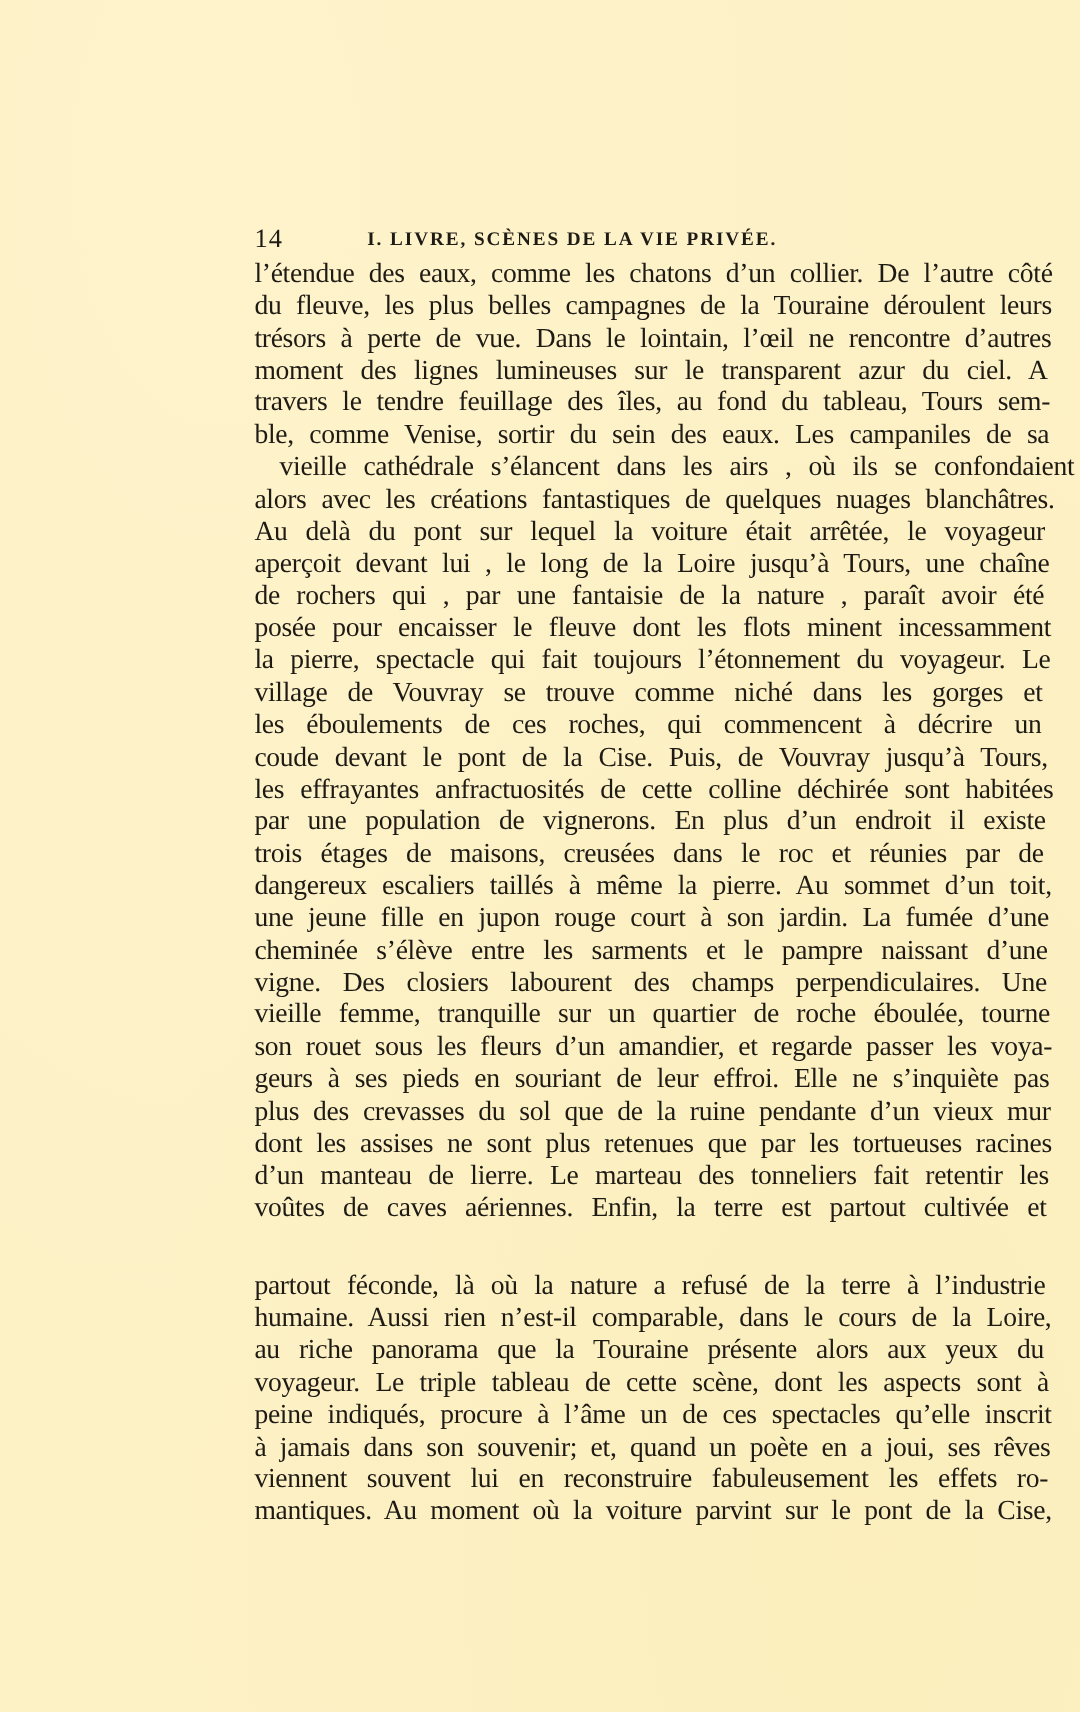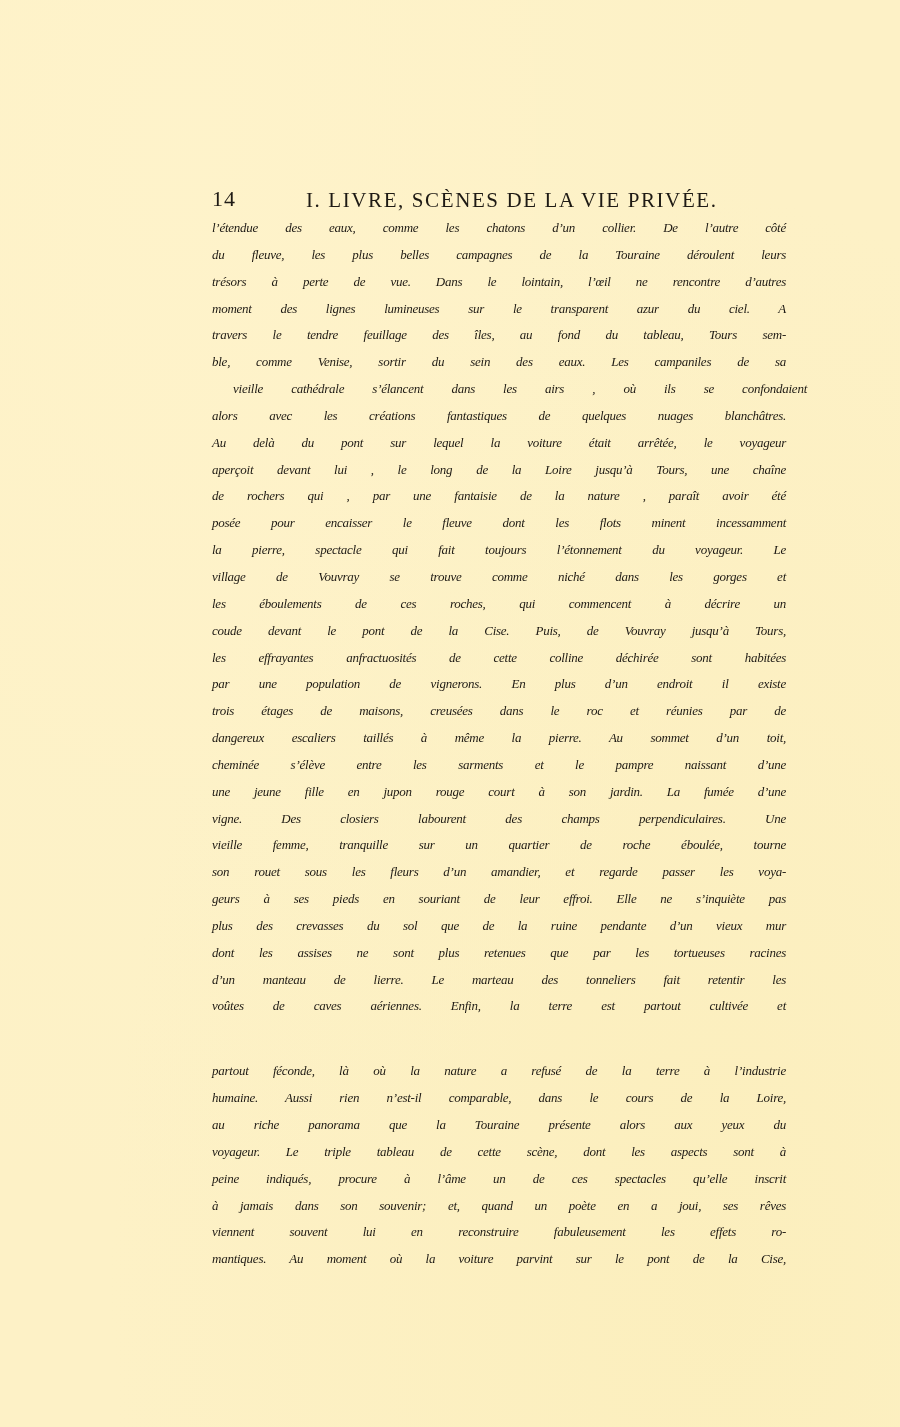--- a/index.html
+++ b/index.html
@@ -35,44 +35,43 @@
       left: 0;
       top: 0;
       font-size: 22px;
       line-height: 26px;
       letter-spacing: 1px;
     }
     .head-title {
       position: absolute;
       left: 94px;
       top: 2px;
-      font-size: 21px;
+      font-size: 16px;
       line-height: 24px;
-      font-weight: normal;
+      font-weight: bold;
       letter-spacing: 1.6px;
       text-transform: uppercase;
       font-family: "Liberation Serif", "DejaVu Serif", serif;
     }
     .body-text {
       position: absolute;
       left: 212px;
       top: 199px;
       width: 574px;
     }
     .line {
       display: block;
       height: 26.85px;
       line-height: 26.85px;
-      font-size: 13px;
+      font-size: 23px;
       white-space: nowrap;
       text-align: justify;
       text-align-last: justify;
       font-stretch: condensed;
       letter-spacing: -0.25px;
-      font-style: italic;
     }
     .line.last {
       text-align-last: justify;
     }
   </style>
 </head>
 <body>
 
 <div class="page">
   <div class="running-head">
@@ -94,22 +93,22 @@
       <span class="line" style="display: block; width: 574px; word-spacing: 8.23077px;">de rochers qui , par une fantaisie de la nature , paraît avoir été</span>
       <span class="line" style="display: block; width: 574px; word-spacing: 8.22222px;">posée pour encaisser le fleuve dont les flots minent incessamment</span>
       <span class="line" style="display: block; width: 574px; word-spacing: 8.22222px;">la pierre, spectacle qui fait toujours l’étonnement du voyageur. Le</span>
       <span class="line" style="display: block; width: 574px; word-spacing: 11.2px;">village de Vouvray se trouve comme niché dans les gorges et</span>
       <span class="line" style="display: block; width: 574px; word-spacing: 12.8889px;">les éboulements de ces roches, qui commencent à décrire un</span>
       <span class="line" style="display: block; width: 574px; word-spacing: 7.81818px;">coude devant le pont de la Cise. Puis, de Vouvray jusqu’à Tours,</span>
       <span class="line" style="display: block; width: 574px; word-spacing: 7.875px;">les effrayantes anfractuosités de cette colline déchirée sont habitées</span>
       <span class="line" style="display: block; width: 574px; word-spacing: 10.1px;">par une population de vignerons. En plus d’un endroit il existe</span>
       <span class="line" style="display: block; width: 574px; word-spacing: 9.90909px;">trois étages de maisons, creusées dans le roc et réunies par de</span>
       <span class="line" style="display: block; width: 574px; word-spacing: 7.3px;">dangereux escaliers taillés à même la pierre. Au sommet d’un toit,</span>
+      <span class="line" style="display: block; width: 574px; word-spacing: 6.66667px;">une jeune fille en jupon rouge court à son jardin. La fumée d’une</span>
       <span class="line" style="display: block; width: 574px; word-spacing: 10px;">cheminée s’élève entre les sarments et le pampre naissant d’une</span>
-      <span class="line" style="display: block; width: 574px; word-spacing: 6.66667px;">une jeune fille en jupon rouge court à son jardin. La fumée d’une</span>
       <span class="line" style="display: block; width: 574px; word-spacing: 12.7143px;">vigne. Des closiers labourent des champs perpendiculaires. Une</span>
       <span class="line" style="display: block; width: 574px; word-spacing: 9px;">vieille femme, tranquille sur un quartier de roche éboulée, tourne</span>
       <span class="line" style="display: block; width: 574px; word-spacing: 6.09091px;">son rouet sous les fleurs d’un amandier, et regarde passer les voya-</span>
       <span class="line" style="display: block; width: 574px; word-spacing: 7px;">geurs à ses pieds en souriant de leur effroi. Elle ne s’inquiète pas</span>
       <span class="line" style="display: block; width: 574px; word-spacing: 6.08333px;">plus des crevasses du sol que de la ruine pendante d’un vieux mur</span>
       <span class="line" style="display: block; width: 574px; word-spacing: 6.18182px;">dont les assises ne sont plus retenues que par les tortueuses racines</span>
       <span class="line" style="display: block; width: 574px; word-spacing: 8.3px;">d’un manteau de lierre. Le marteau des tonneliers fait retentir les</span>
       <span class="line" style="display: block; width: 574px; word-spacing: 9.8px;">voûtes de caves aériennes. Enfin, la terre est partout cultivée et</span>
       <span class="line" style="display: block; width: 574px; word-spacing: 8.16667px; margin-top: 38px;">partout féconde, là où la nature a refusé de la terre à l’industrie</span>
       <span class="line" style="display: block; width: 574px; word-spacing: 7.1px;">humaine. Aussi rien n’est-il comparable, dans le cours de la Loire,</span>

